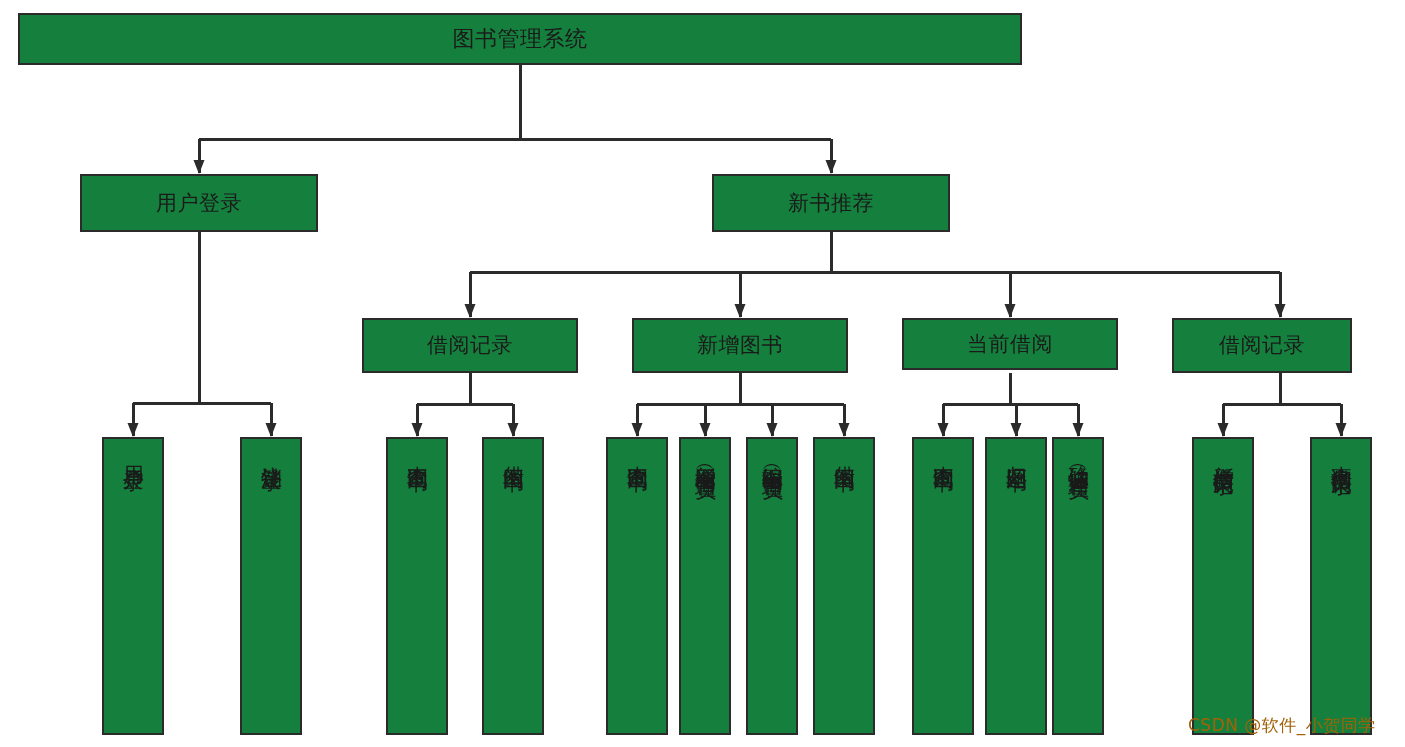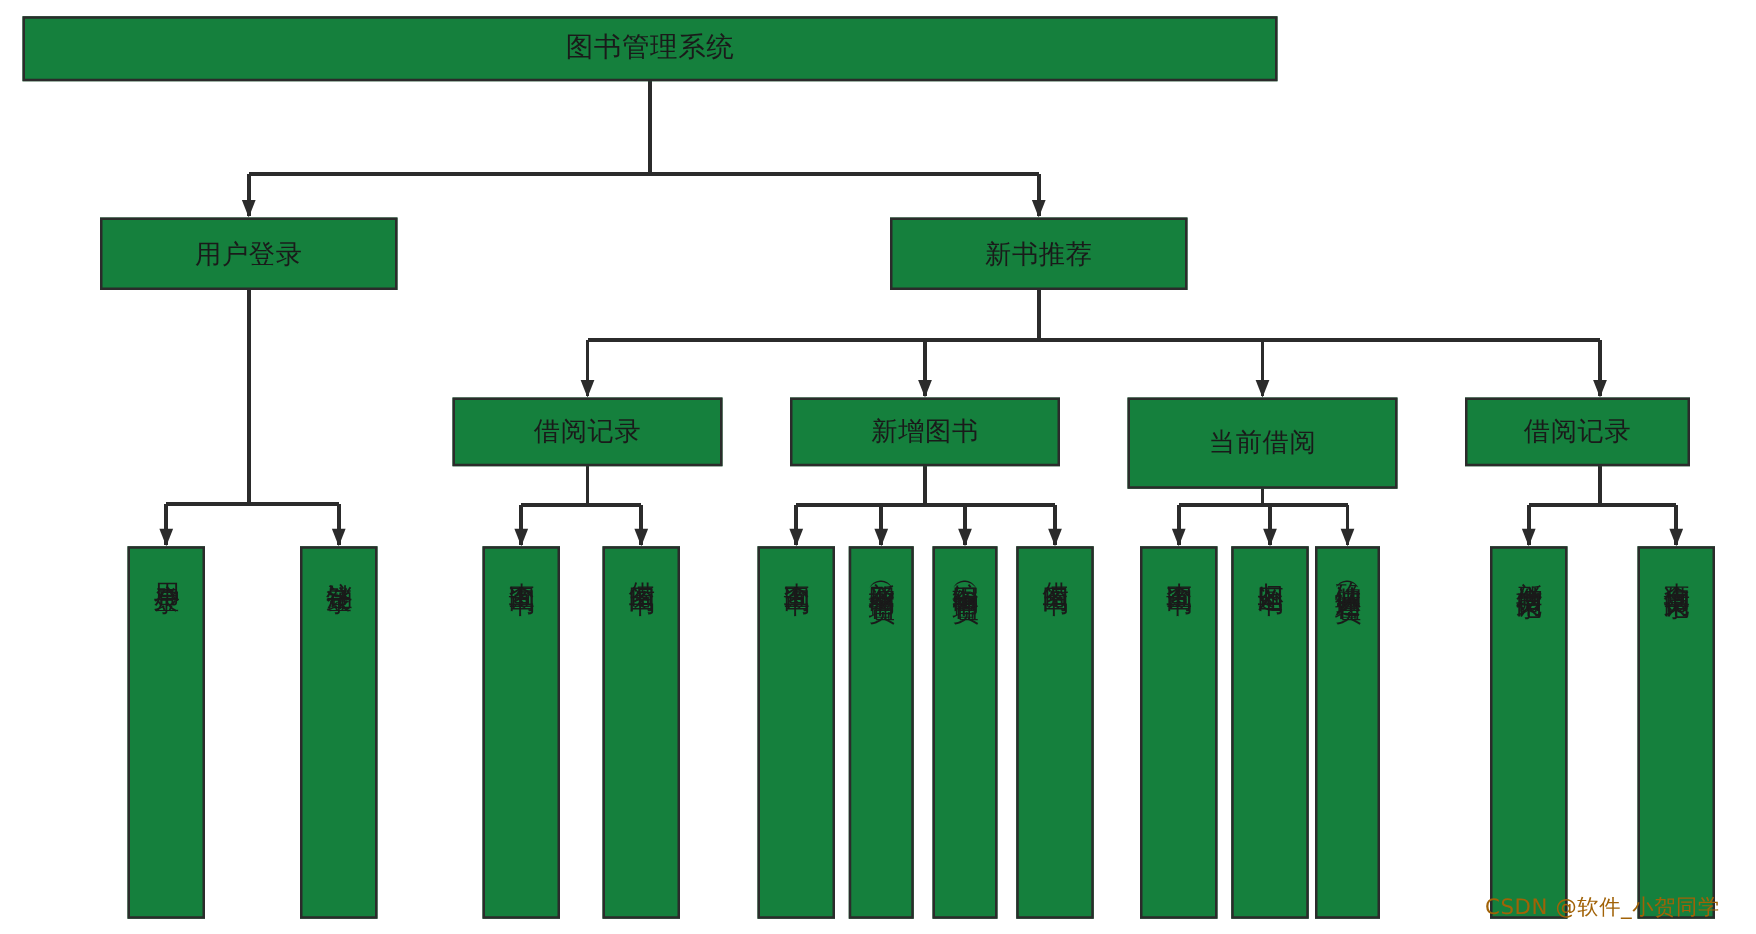--- a/index.html
+++ b/index.html
@@ -124,21 +124,21 @@
     </div>
     <div class="node-box node-h" style="left: 712px; top: 174px; width: 238px; height: 58px; border-color: rgb(43, 43, 43);">
       <span class="node-label" style="color: rgb(26, 26, 26);">新书推荐</span>
     </div>
     <div class="node-box node-h" style="left: 362px; top: 318px; width: 216px; height: 55px; border-color: rgb(43, 43, 43);">
       <span class="node-label" style="color: rgb(26, 26, 26);">借阅记录</span>
     </div>
     <div class="node-box node-h" style="left: 632px; top: 318px; width: 216px; height: 55px; border-color: rgb(43, 43, 43);">
       <span class="node-label" style="color: rgb(26, 26, 26);">新增图书</span>
     </div>
-    <div class="node-box node-h" style="left: 902px; top: 318px; width: 216px; height: 73px; border-color: rgb(43, 43, 43);">
+    <div class="node-box node-h" style="left: 902px; top: 318px; width: 216px; height: 52px; border-color: rgb(43, 43, 43);">
       <span class="node-label" style="color: rgb(26, 26, 26);">当前借阅</span>
     </div>
     <div class="node-box node-h" style="left: 1172px; top: 318px; width: 180px; height: 55px; border-color: rgb(43, 43, 43);">
       <span class="node-label" style="color: rgb(26, 26, 26);">借阅记录</span>
     </div>
     <div class="node-box node-v" style="left: 102px; top: 437px; width: 62px; height: 298px; border-color: rgb(43, 43, 43);">
       <span class="node-label" style="color: rgb(26, 26, 26);">用户登录</span>
     </div>
     <div class="node-box node-v" style="left: 240px; top: 437px; width: 62px; height: 298px; border-color: rgb(43, 43, 43);">
       <span class="node-label" style="color: rgb(26, 26, 26);">注销登录</span>

